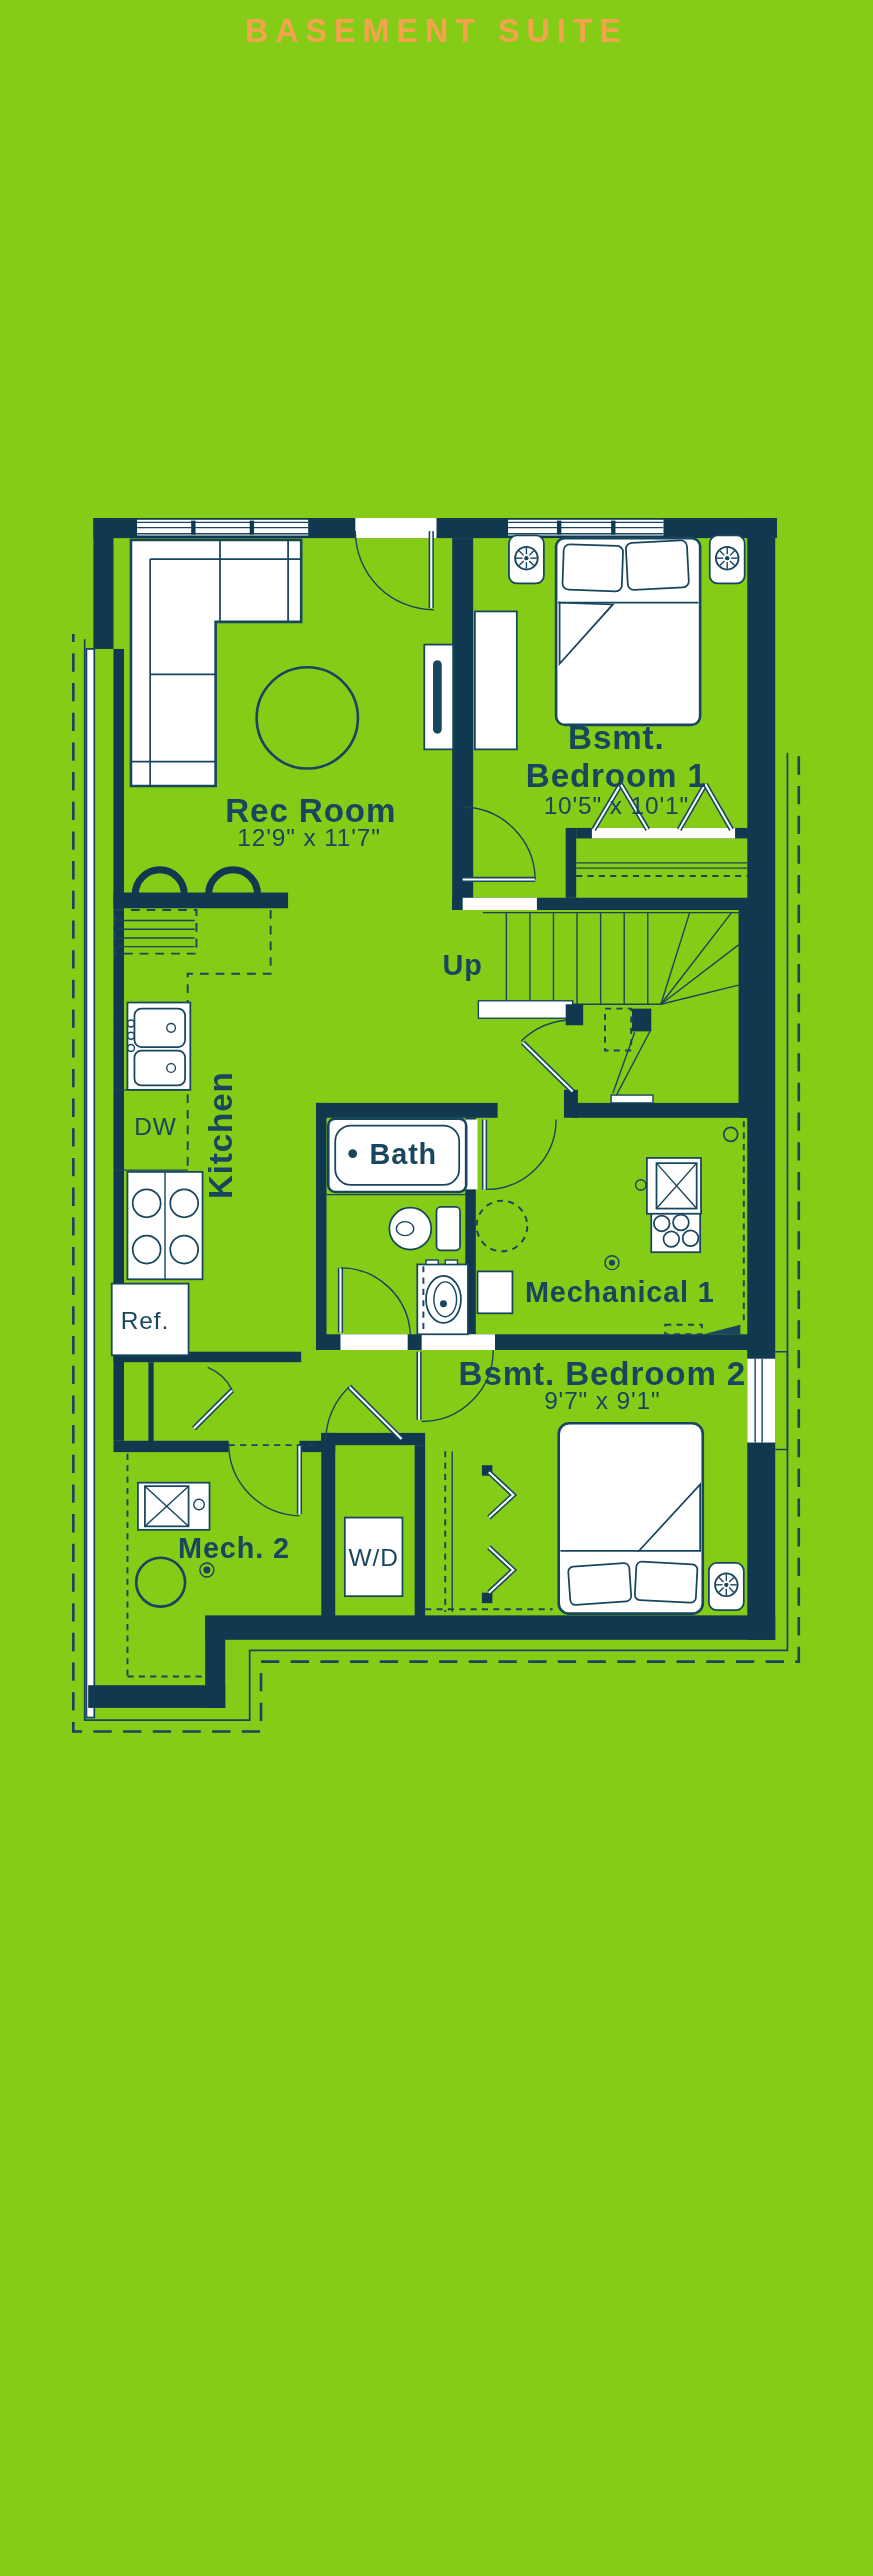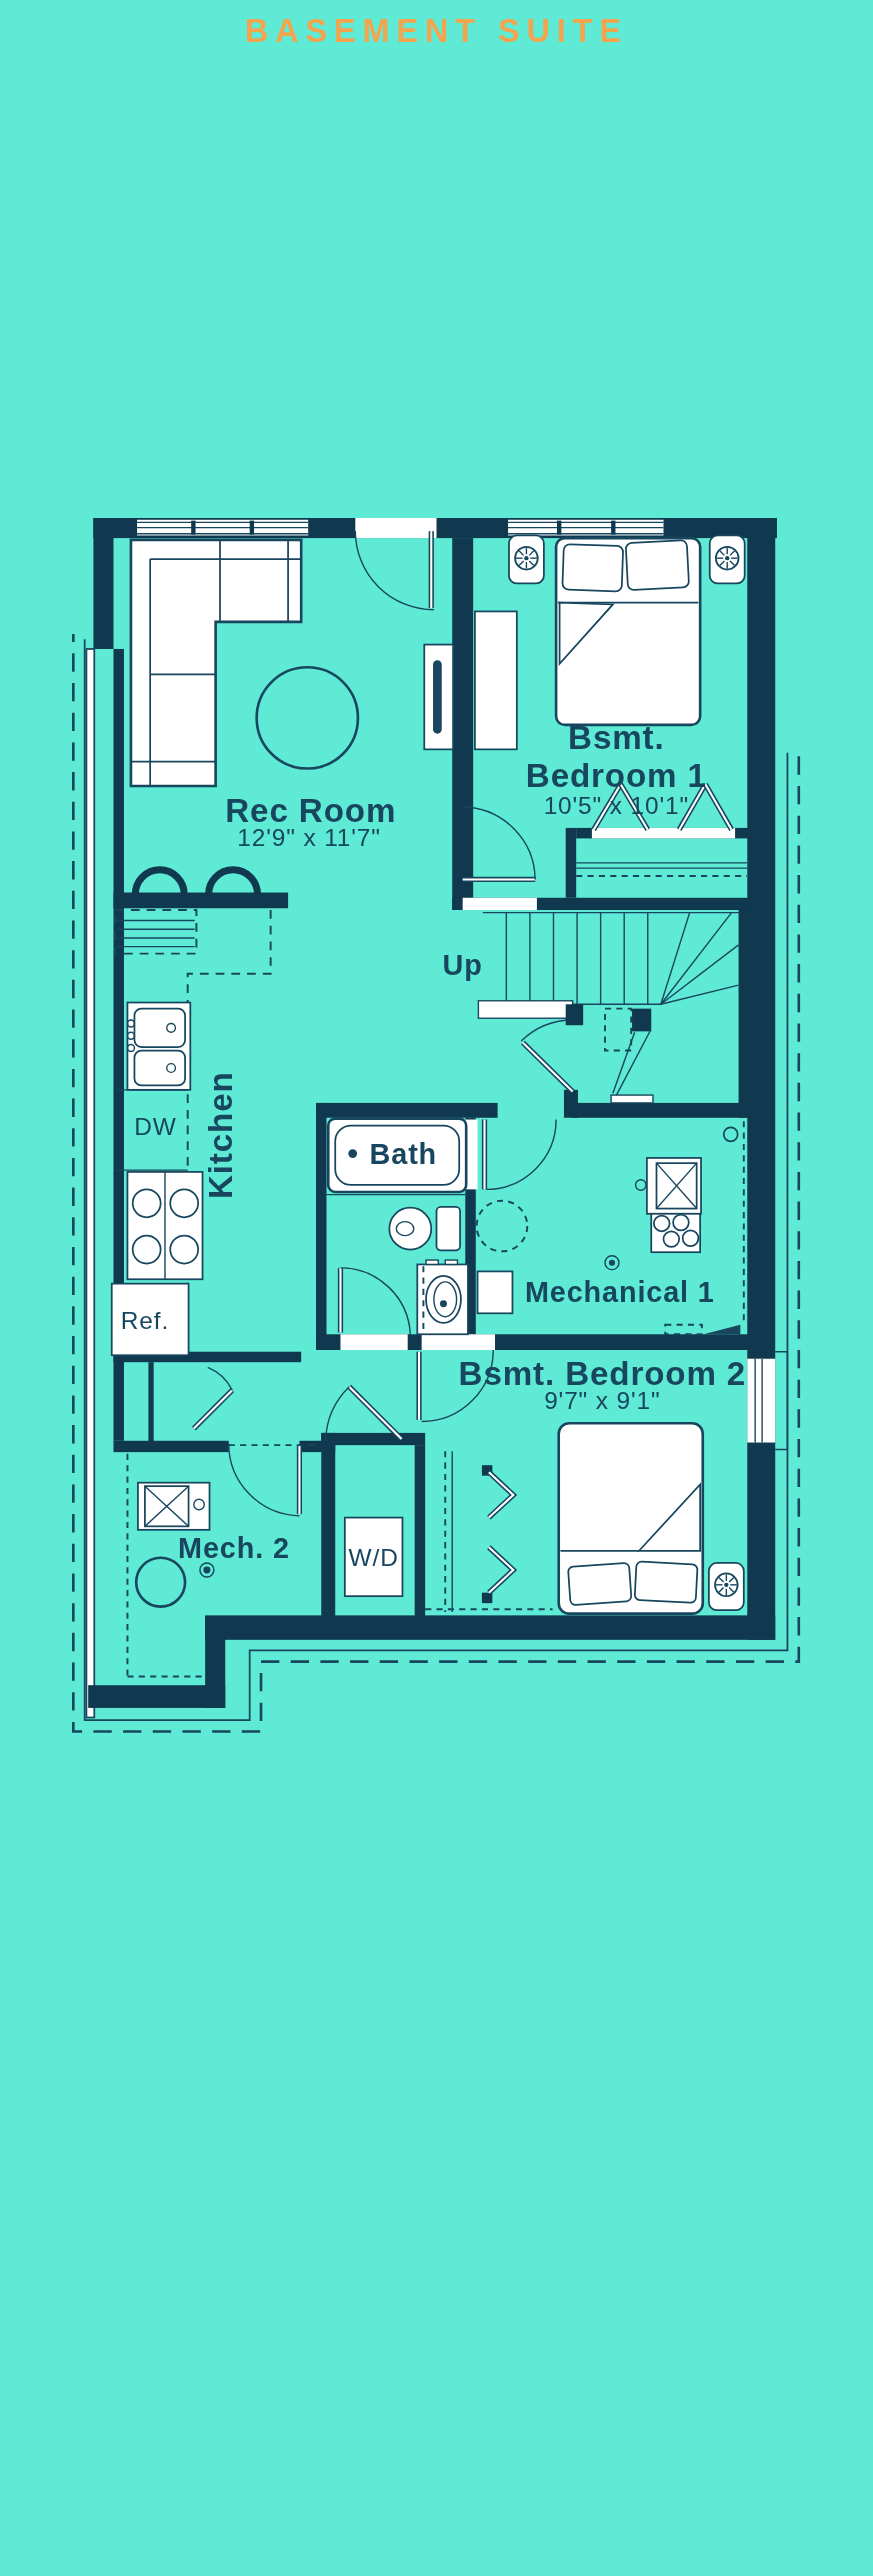--- a/index.html
+++ b/index.html
@@ -1,16 +1,16 @@
 <!DOCTYPE html>
 <html style="font-size:14px"><head>
 <meta charset="utf-8">
 <style>
   html,body{margin:0;padding:0;background:#ffffff;}
-  .page{position:relative;width:873px;height:2576px;background:#5eead4;overflow:hidden;
+  .page{position:relative;width:873px;height:2576px;background:#84cc16;overflow:hidden;
         font-family:"Liberation Sans", sans-serif;}
   svg{position:absolute;left:0;top:0;}
   
   .w{fill:#10384E;stroke:none;}
   
   .ln{stroke:#17465E;fill:none;stroke-width:3;}
   .ln2{stroke:#17465E;fill:none;stroke-width:2;}
   .ln1{stroke:#17465E;fill:none;stroke-width:1.6;}
   .fill-white{fill:#ffffff;}
   .dashF{stroke:#17465E;fill:none;stroke-width:3;stroke-dasharray:21 13;}

